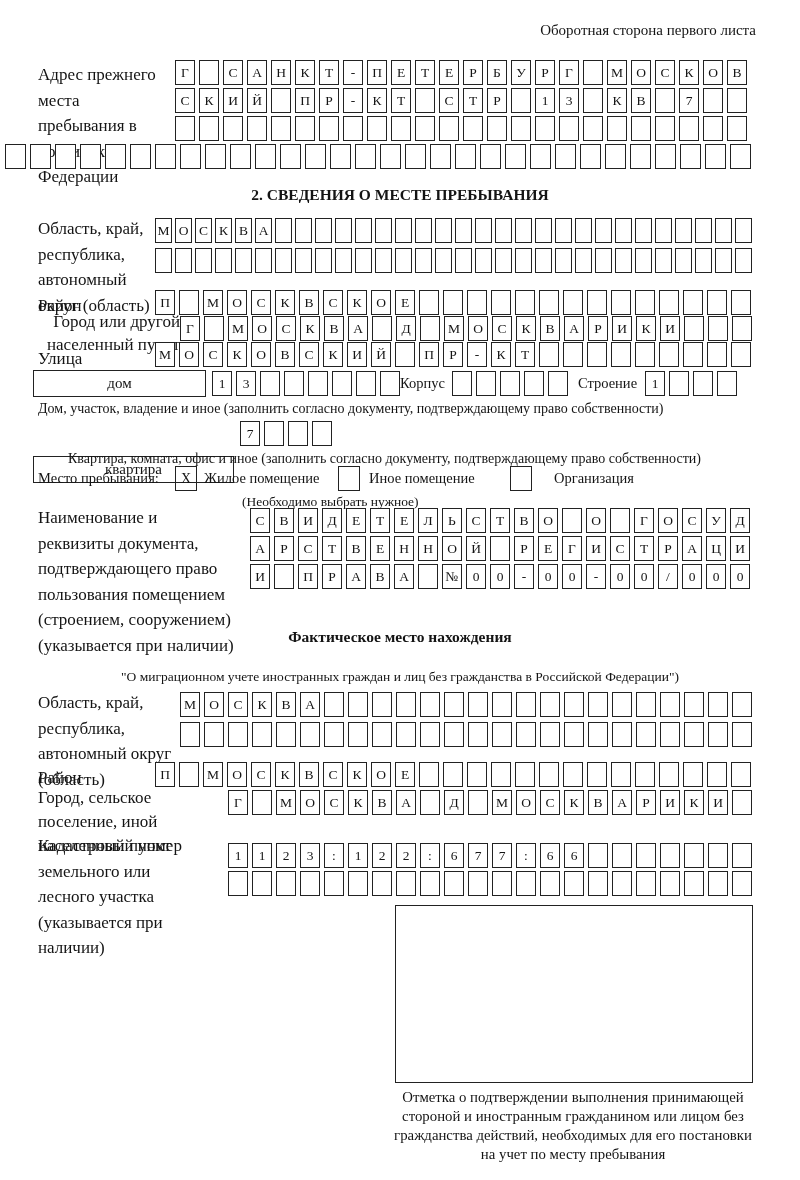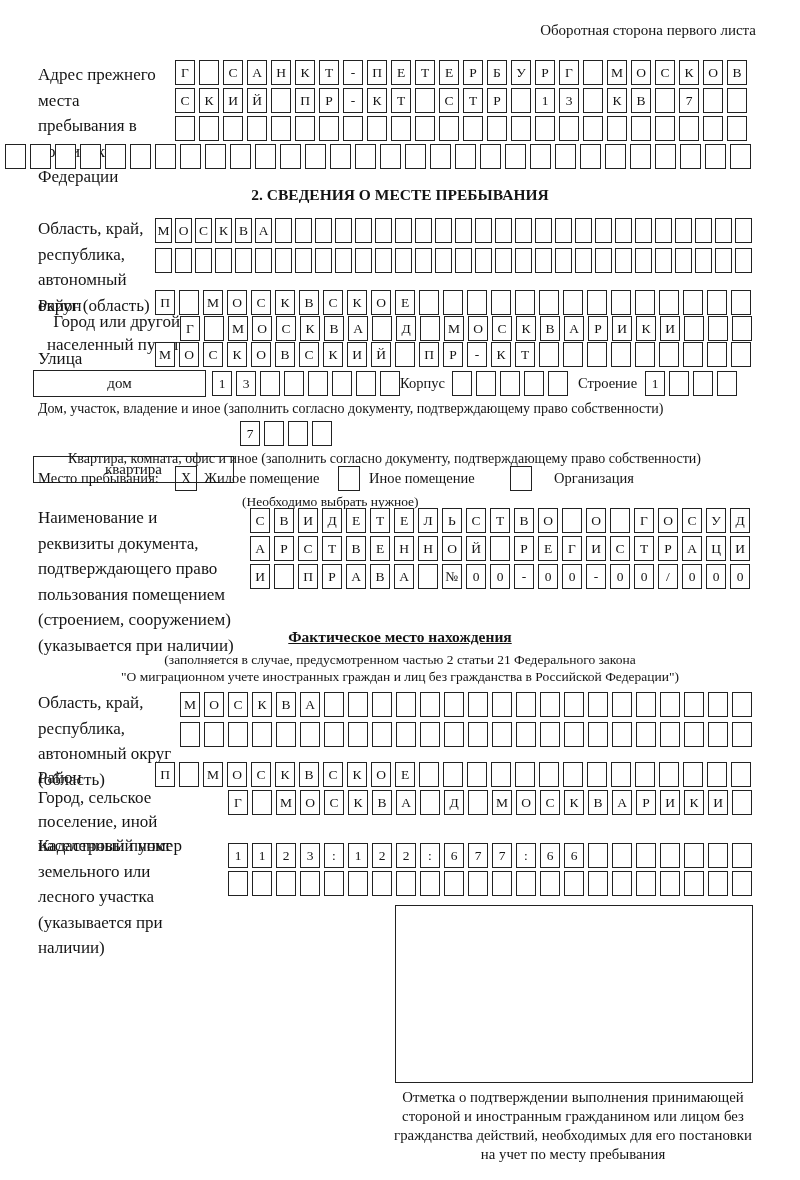--- a/index.html
+++ b/index.html
@@ -417,22 +417,21 @@
       <div class="cell">0</div>
       <div class="cell">-</div>
       <div class="cell">0</div>
       <div class="cell">0</div>
       <div class="cell">/</div>
       <div class="cell">0</div>
       <div class="cell">0</div>
       <div class="cell">0</div>
     </div>
 
-  <div class="title" style="top:628px;text-decoration:underline;">Фактическое место нахождения</div>
-  <div class="note" style="top:652px; font-size:13.5px;">(заполняется в случае, предусмотренном частью 2 статьи 21 Федерального закона</div>
+  <div class="title" style="top:628px;">Фактическое место нахождения</div>
   <div class="note" style="top:669px; font-size:13.5px;">"О миграционном учете иностранных граждан и лиц без гражданства в Российской Федерации")</div>
 
   <div class="lbl" style="left:38px; top:690px; width:140px;">Область, край, республика, автономный округ (область)</div>
   <div class="cellrow" style="left:180px; top:692px;">
       <div class="cell">М</div>
       <div class="cell">О</div>
       <div class="cell">С</div>
       <div class="cell">К</div>
       <div class="cell">В</div>
       <div class="cell">А</div>

